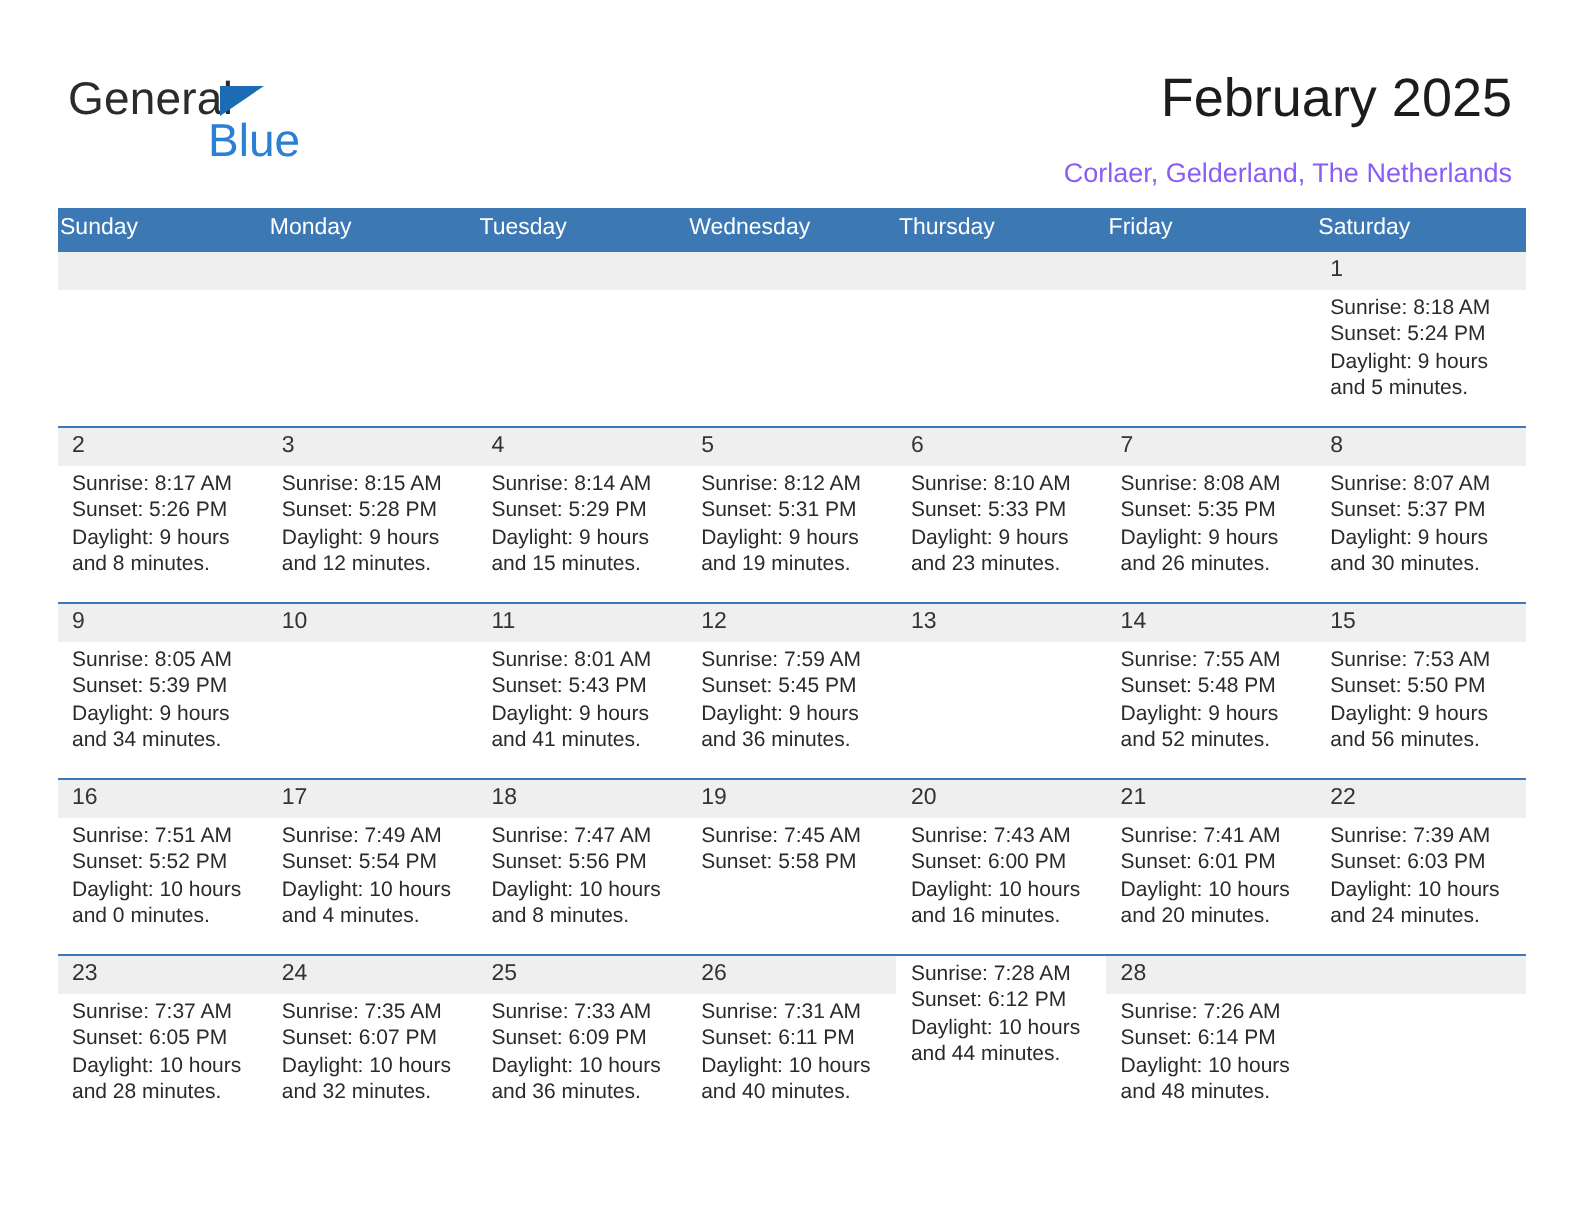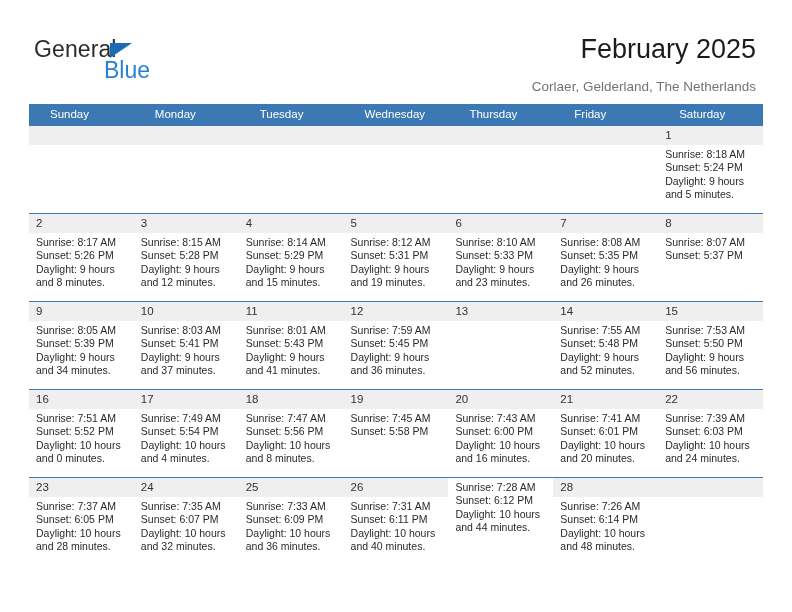--- a/index.html
+++ b/index.html
@@ -74,21 +74,21 @@
     text-align: right;
     white-space: nowrap;
     font-weight: normal;
     font-family: "Liberation Sans", sans-serif;
   }
   .subtitle {
     position: absolute;
     right: 36px;
     top: 79px;
     font-size: 13.5px;
-    color: #737373;
+    color: #8b5cf6;
     text-align: right;
     white-space: nowrap;
     font-family: "Liberation Sans", sans-serif;
   }
 
   
   .calendar {
     position: absolute;
     left: 29px;
     top: 104px;
@@ -97,21 +97,21 @@
   .weekdays {
     display: flex;
     background: #3b78b4;
     height: 21px;
   }
   .weekday {
     flex: 1 1 0;
     color: #ffffff;
     font-size: 11.5px;
     line-height: 21px;
-    padding-left: 21px;
+    padding-left: 1px;
     box-sizing: border-box;
     white-space: nowrap;
   }
   .week {
     display: flex;
     border-top: 1px solid #3b78b4;
     height: 88px;
     box-sizing: border-box;
   }
   .week:first-of-type {
@@ -253,40 +253,36 @@
           <div>Sunrise: 8:08 AM</div>
           <div>Sunset: 5:35 PM</div>
           <div class="daylight">Daylight: 9 hours and 26 minutes.</div>
         </div>
       </div>
       <div class="cell">
         <div class="daynum">8</div>
         <div class="info">
           <div>Sunrise: 8:07 AM</div>
           <div>Sunset: 5:37 PM</div>
+          <div class="daylight">Daylight: 9 hours and 30 minutes.</div>
         </div>
       </div>
     </div>
 
     <div class="week">
       <div class="cell">
         <div class="daynum">9</div>
         <div class="info">
           <div>Sunrise: 8:05 AM</div>
           <div>Sunset: 5:39 PM</div>
           <div class="daylight">Daylight: 9 hours and 34 minutes.</div>
         </div>
       </div>
       <div class="cell">
         <div class="daynum">10</div>
-        <div class="info">
-          <div>Sunrise: 8:03 AM</div>
-          <div>Sunset: 5:41 PM</div>
-          <div class="daylight">Daylight: 9 hours and 37 minutes.</div>
-        </div>
       </div>
       <div class="cell">
         <div class="daynum">11</div>
         <div class="info">
           <div>Sunrise: 8:01 AM</div>
           <div>Sunset: 5:43 PM</div>
           <div class="daylight">Daylight: 9 hours and 41 minutes.</div>
         </div>
       </div>
       <div class="cell">

